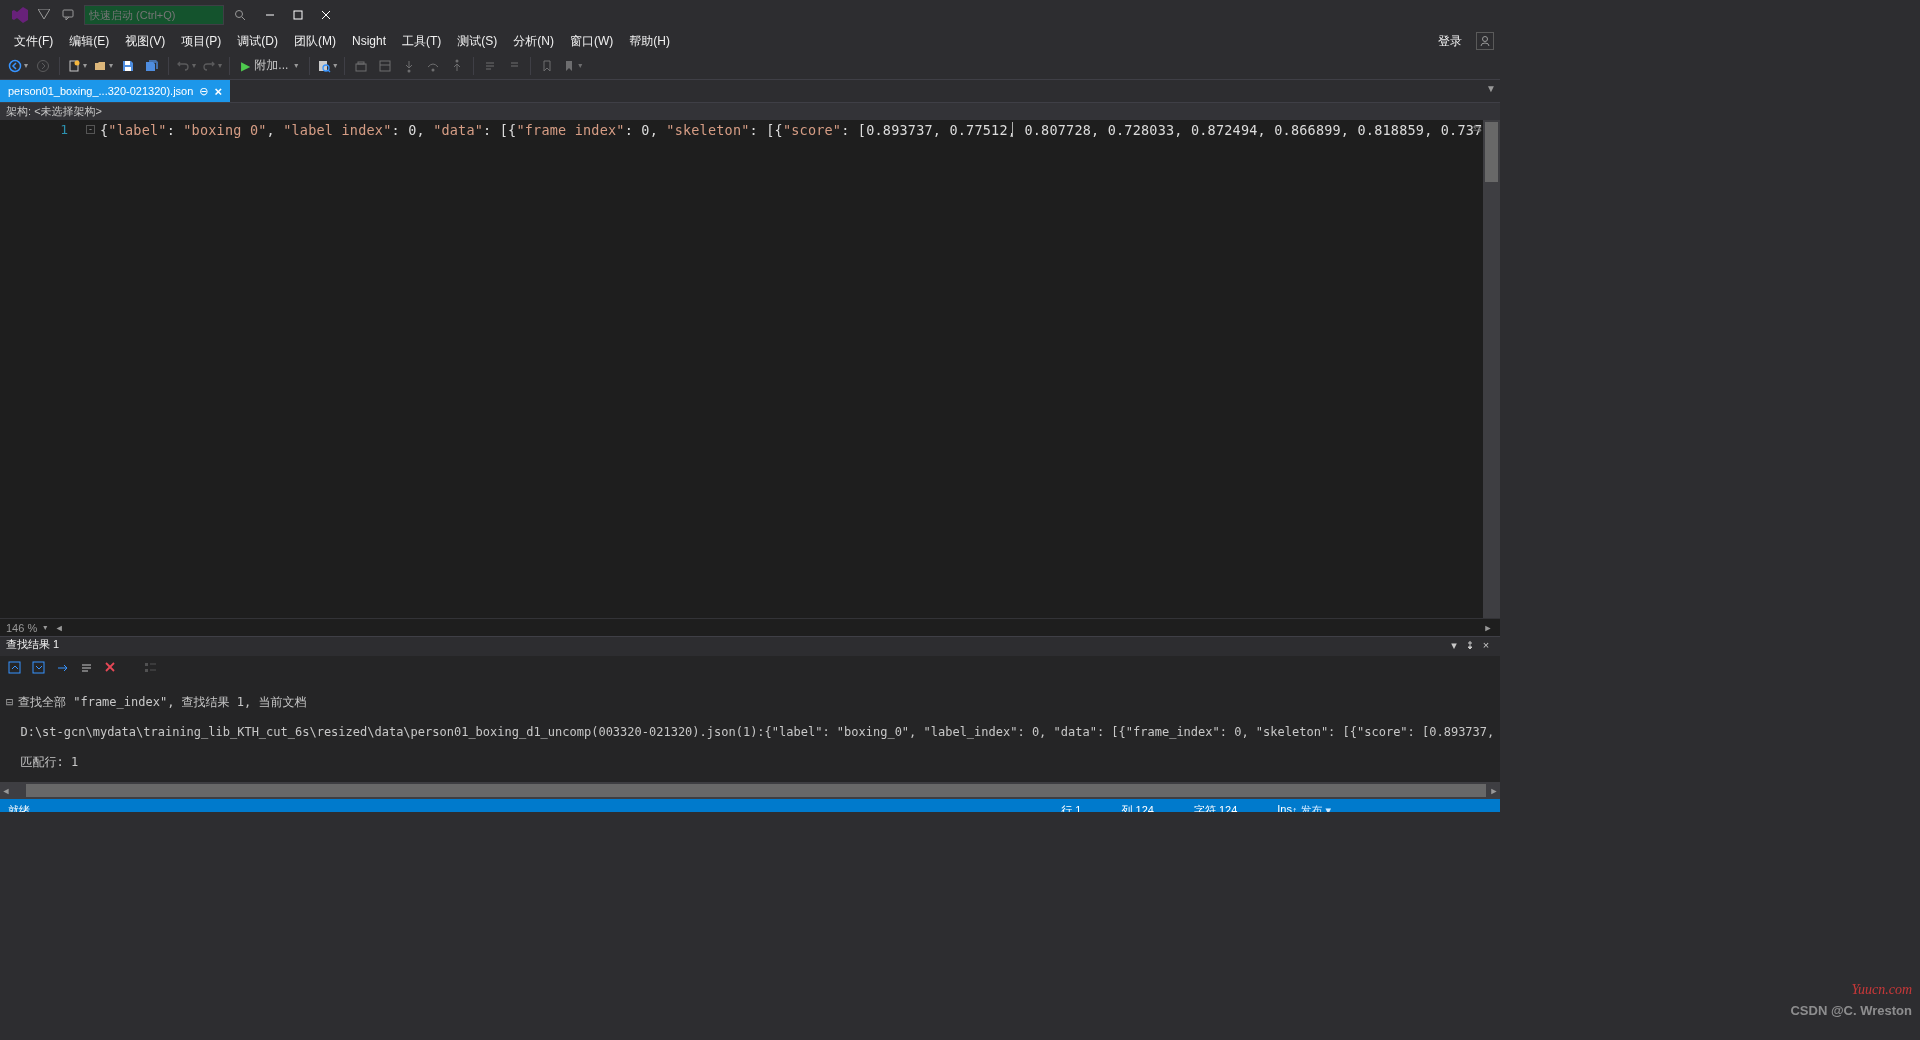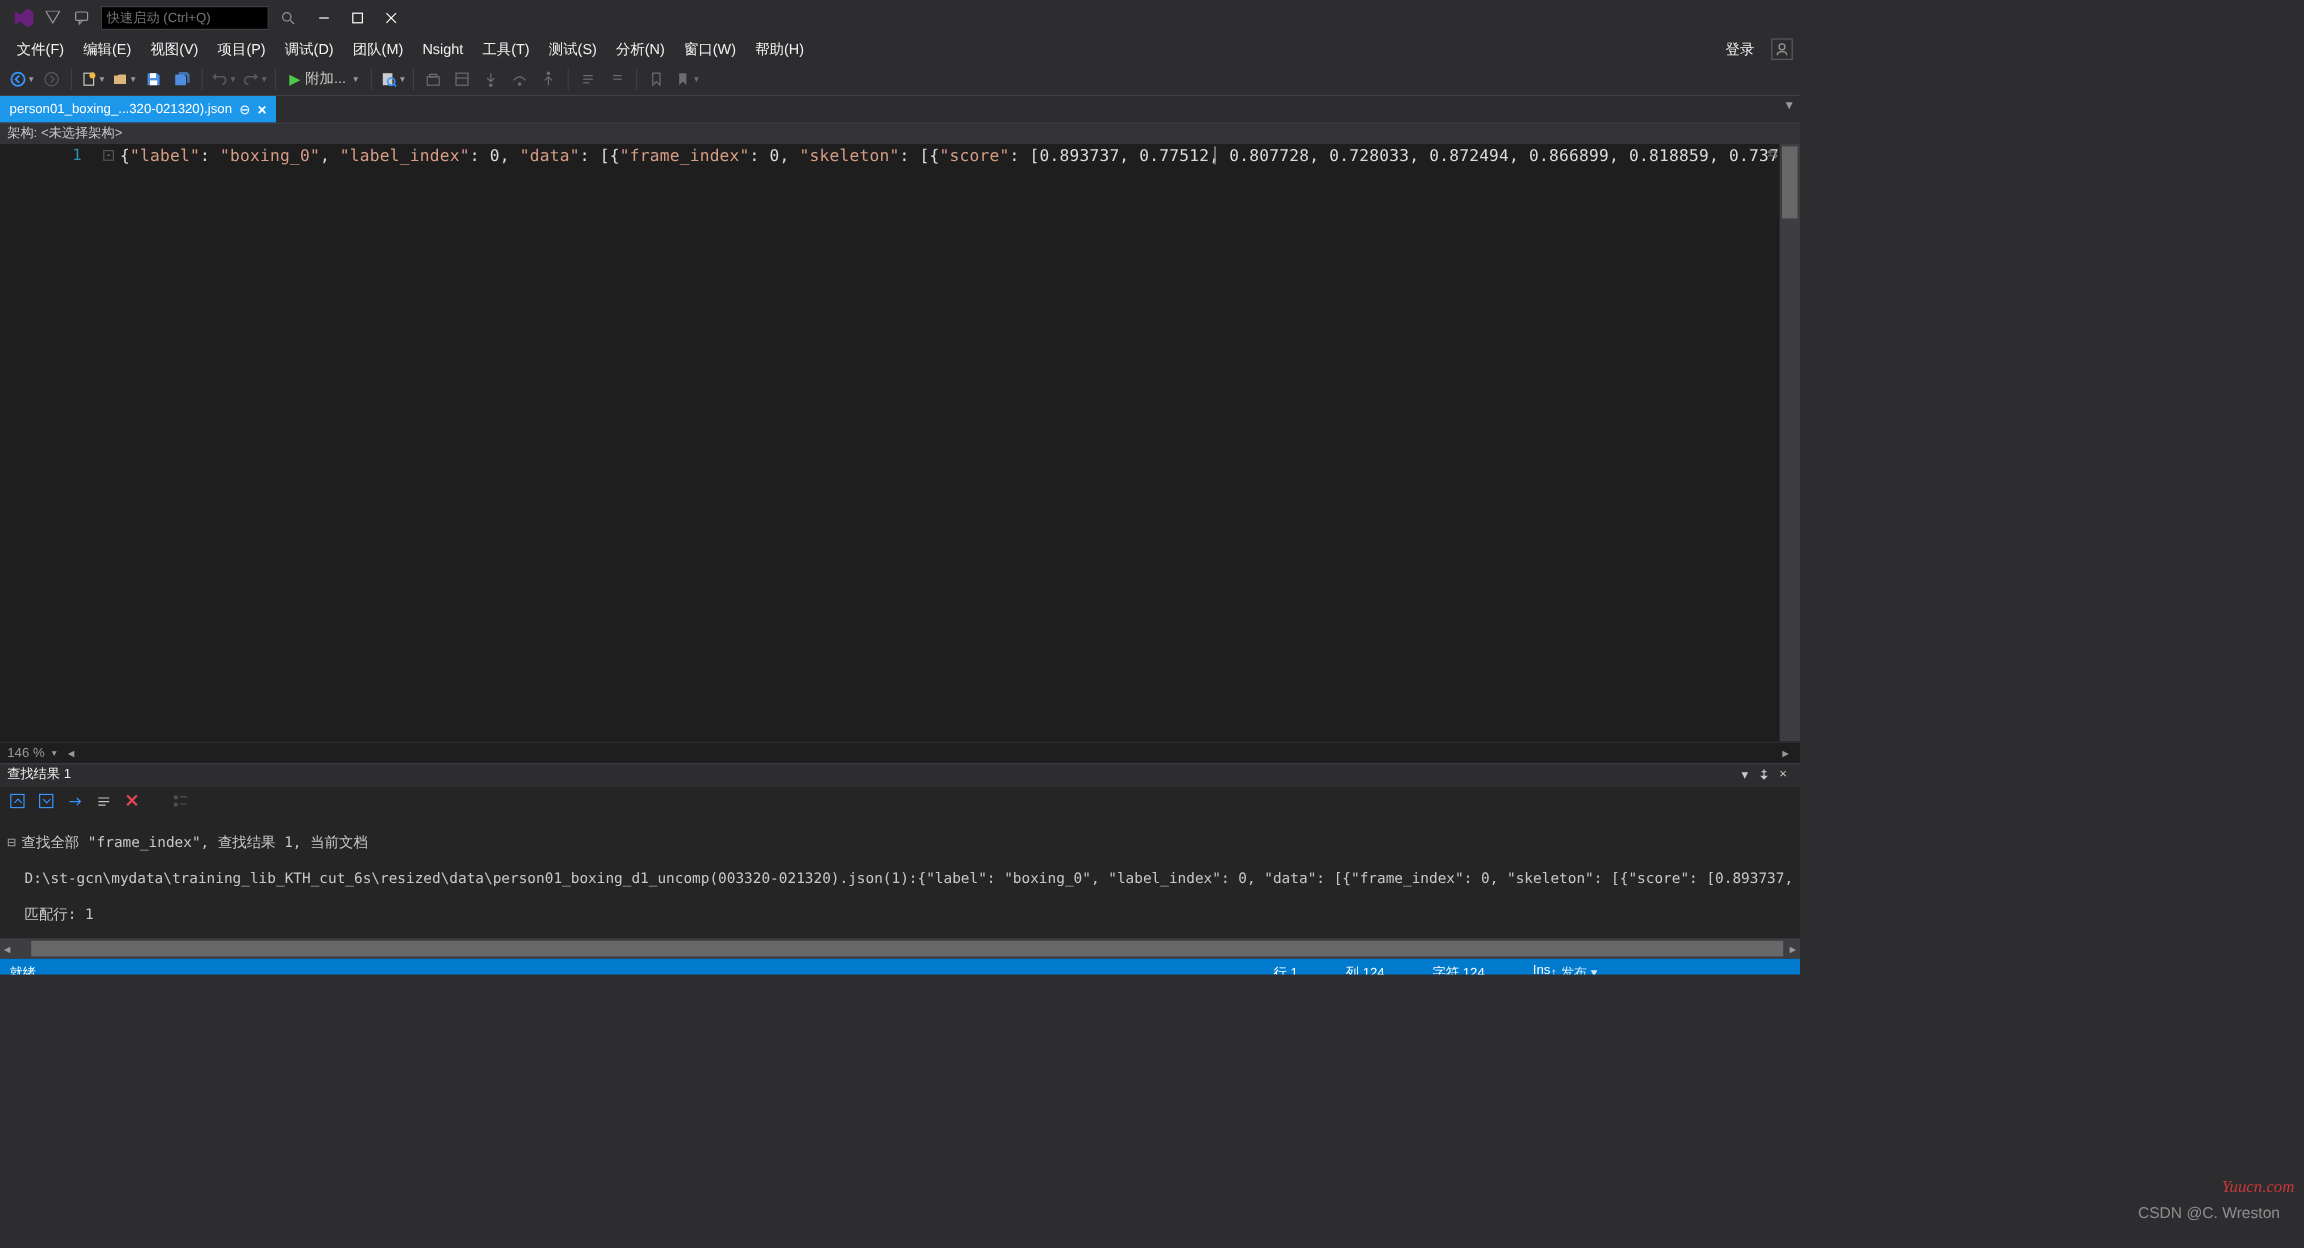--- a/index.html
+++ b/index.html
@@ -4,21 +4,21 @@
 <style>
 * { margin: 0; padding: 0; box-sizing: border-box; }
 body { font-family: "Microsoft YaHei", "Segoe UI", Tahoma, sans-serif; background: #2d2d30; color: #f1f1f1; font-size: 12px; overflow: hidden; width: 1500px; height: 812px; }
 
 
 .title-bar { height: 30px; background: #2d2d30; display: flex; align-items: center; padding: 0 4px; }
 .vs-logo { width: 20px; height: 20px; margin: 0 6px; display:flex; align-items:center; justify-content:center; }
 .title-text { color: #999; font-size: 11px; flex: 1; }
 .title-right { display: flex; align-items: center; gap: 8px; }
 .title-icon { width: 16px; height: 16px; display: flex; align-items: center; justify-content: center; color: #999; cursor: pointer; }
-.quick-launch { background: #000000; border: 1px solid #3f3f46; height: 20px; width: 140px; color: #999; padding: 0 4px; font-size: 11px; }
+.quick-launch { background: #14532d; border: 1px solid #3f3f46; height: 20px; width: 140px; color: #999; padding: 0 4px; font-size: 11px; }
 .search-icon-box { color: #999; width: 16px; display:flex; align-items:center; justify-content:center; }
 .win-btns { display: flex; }
 .win-btn { width: 28px; height: 20px; display: flex; align-items: center; justify-content: center; color: #f1f1f1; cursor: pointer; }
 
 
 .menu-bar { height: 22px; background: #2d2d30; display: flex; align-items: center; padding: 0 6px; }
 .menu-item { padding: 2px 8px; color: #f1f1f1; cursor: pointer; font-size: 12px; }
 .menu-spacer { flex: 1; }
 .login-link { color: #f1f1f1; padding: 2px 8px; cursor: pointer; }
 .user-box { width: 18px; height: 18px; border: 1px solid #5a5a5a; margin-left: 6px; display:flex; align-items:center; justify-content:center; }
@@ -33,21 +33,21 @@
 .play-green { color: #4ec94e; }
 
 
 .tab-bar { height: 22px; background: #2d2d30; display: flex; align-items: stretch; border-bottom: 0px solid #007acc; position:relative; }
 .tab { background: #1c97ea; color: #fff; display: flex; align-items: center; padding: 0 8px; gap: 6px; font-size: 11px; cursor: pointer; }
 .tab-pin { font-size: 11px; }
 .tab-close { font-size: 13px; cursor: pointer; font-weight:bold; }
 .tab-over { position:absolute; right: 4px; top: 3px; color:#999; font-size:10px; cursor:pointer; }
 
 
-.schema-bar { height: 18px; background: #333337; color: #c8c8c8; display: flex; padding: 0 6px; font-size: 11px; border-top:1px solid #3f3f46;}
+.schema-bar { height: 18px; background: #333337; color: #c8c8c8; display: flex; align-items: center; padding: 0 6px; font-size: 11px; border-top:1px solid #3f3f46;}
 
 
 .editor { position: relative; background: #1e1e1e; height: 498px; overflow: hidden; }
 .editor-gutter { position: absolute; left: 0; top: 0; width: 80px; height: 100%; background: #1e1e1e; text-align: right; padding-right: 12px; padding-top: 2px; color: #2b91af; font-family: Consolas, monospace; font-size: 13px; }
 .expand-box { position:absolute; left: 86px; top: 5px; width:9px; height:9px; border:1px solid #555; color:#999; font-size:9px; line-height:7px; text-align:center; cursor:pointer; background:#1e1e1e; }
 .editor-content { position: absolute; left: 100px; top: 2px; right: 18px; font-family: Consolas, monospace; font-size: 13.5px; white-space: pre; color: #d69d85; overflow:hidden; letter-spacing: 0.2px; }
 .editor-content .s { color: #d69d85; }
 .editor-content .p { color: #dcdcdc; }
 .cursor-line { position:absolute; left:1012px; top:2px; width:1px; height:15px; background:#aeafad; }
 .vscroll { position: absolute; right: 0; top: 0; width: 17px; height: 100%; background: #3e3e42; }
@@ -73,21 +73,21 @@
 .find-hscroll .thumb { height: 13px; background: #686868; width: 1460px; margin-left:14px; }
 
 
 .status-bar { height: 22px; background: #007acc; color: #fff; display: flex; align-items: center; padding: 0 8px; font-size: 11px; }
 .status-left { flex: 1; }
 .status-cells { display: flex; gap: 40px; }
 .status-right { width: 200px; text-align:left; color:#cce8ff; }
 
 
 .wm1 { position: fixed; right: 8px; bottom: 42px; color: rgba(255,60,60,0.75); font-size: 14px; font-style: italic; font-family: Georgia, serif; pointer-events: none; }
-.wm2 { position: fixed; right: 20px; bottom: 22px; color: rgba(220,220,220,0.55); font-size: 13px; pointer-events: none; }
+.wm2 { position: fixed; right: 8px; bottom: 22px; color: rgba(220,220,220,0.55); font-size: 13px; pointer-events: none; font-weight: bold; }
 
 svg { display: block; }
 </style>
 </head>
 <body>
 
 <div class="title-bar">
   <div class="vs-logo">
     <svg width="16" height="16" viewBox="0 0 16 16">
         <polygon points="11,0 16,3 16,13 11,16 5,11 2,13 0,12 0,4 2,3 5,5" fill="#68217a"></polygon>

